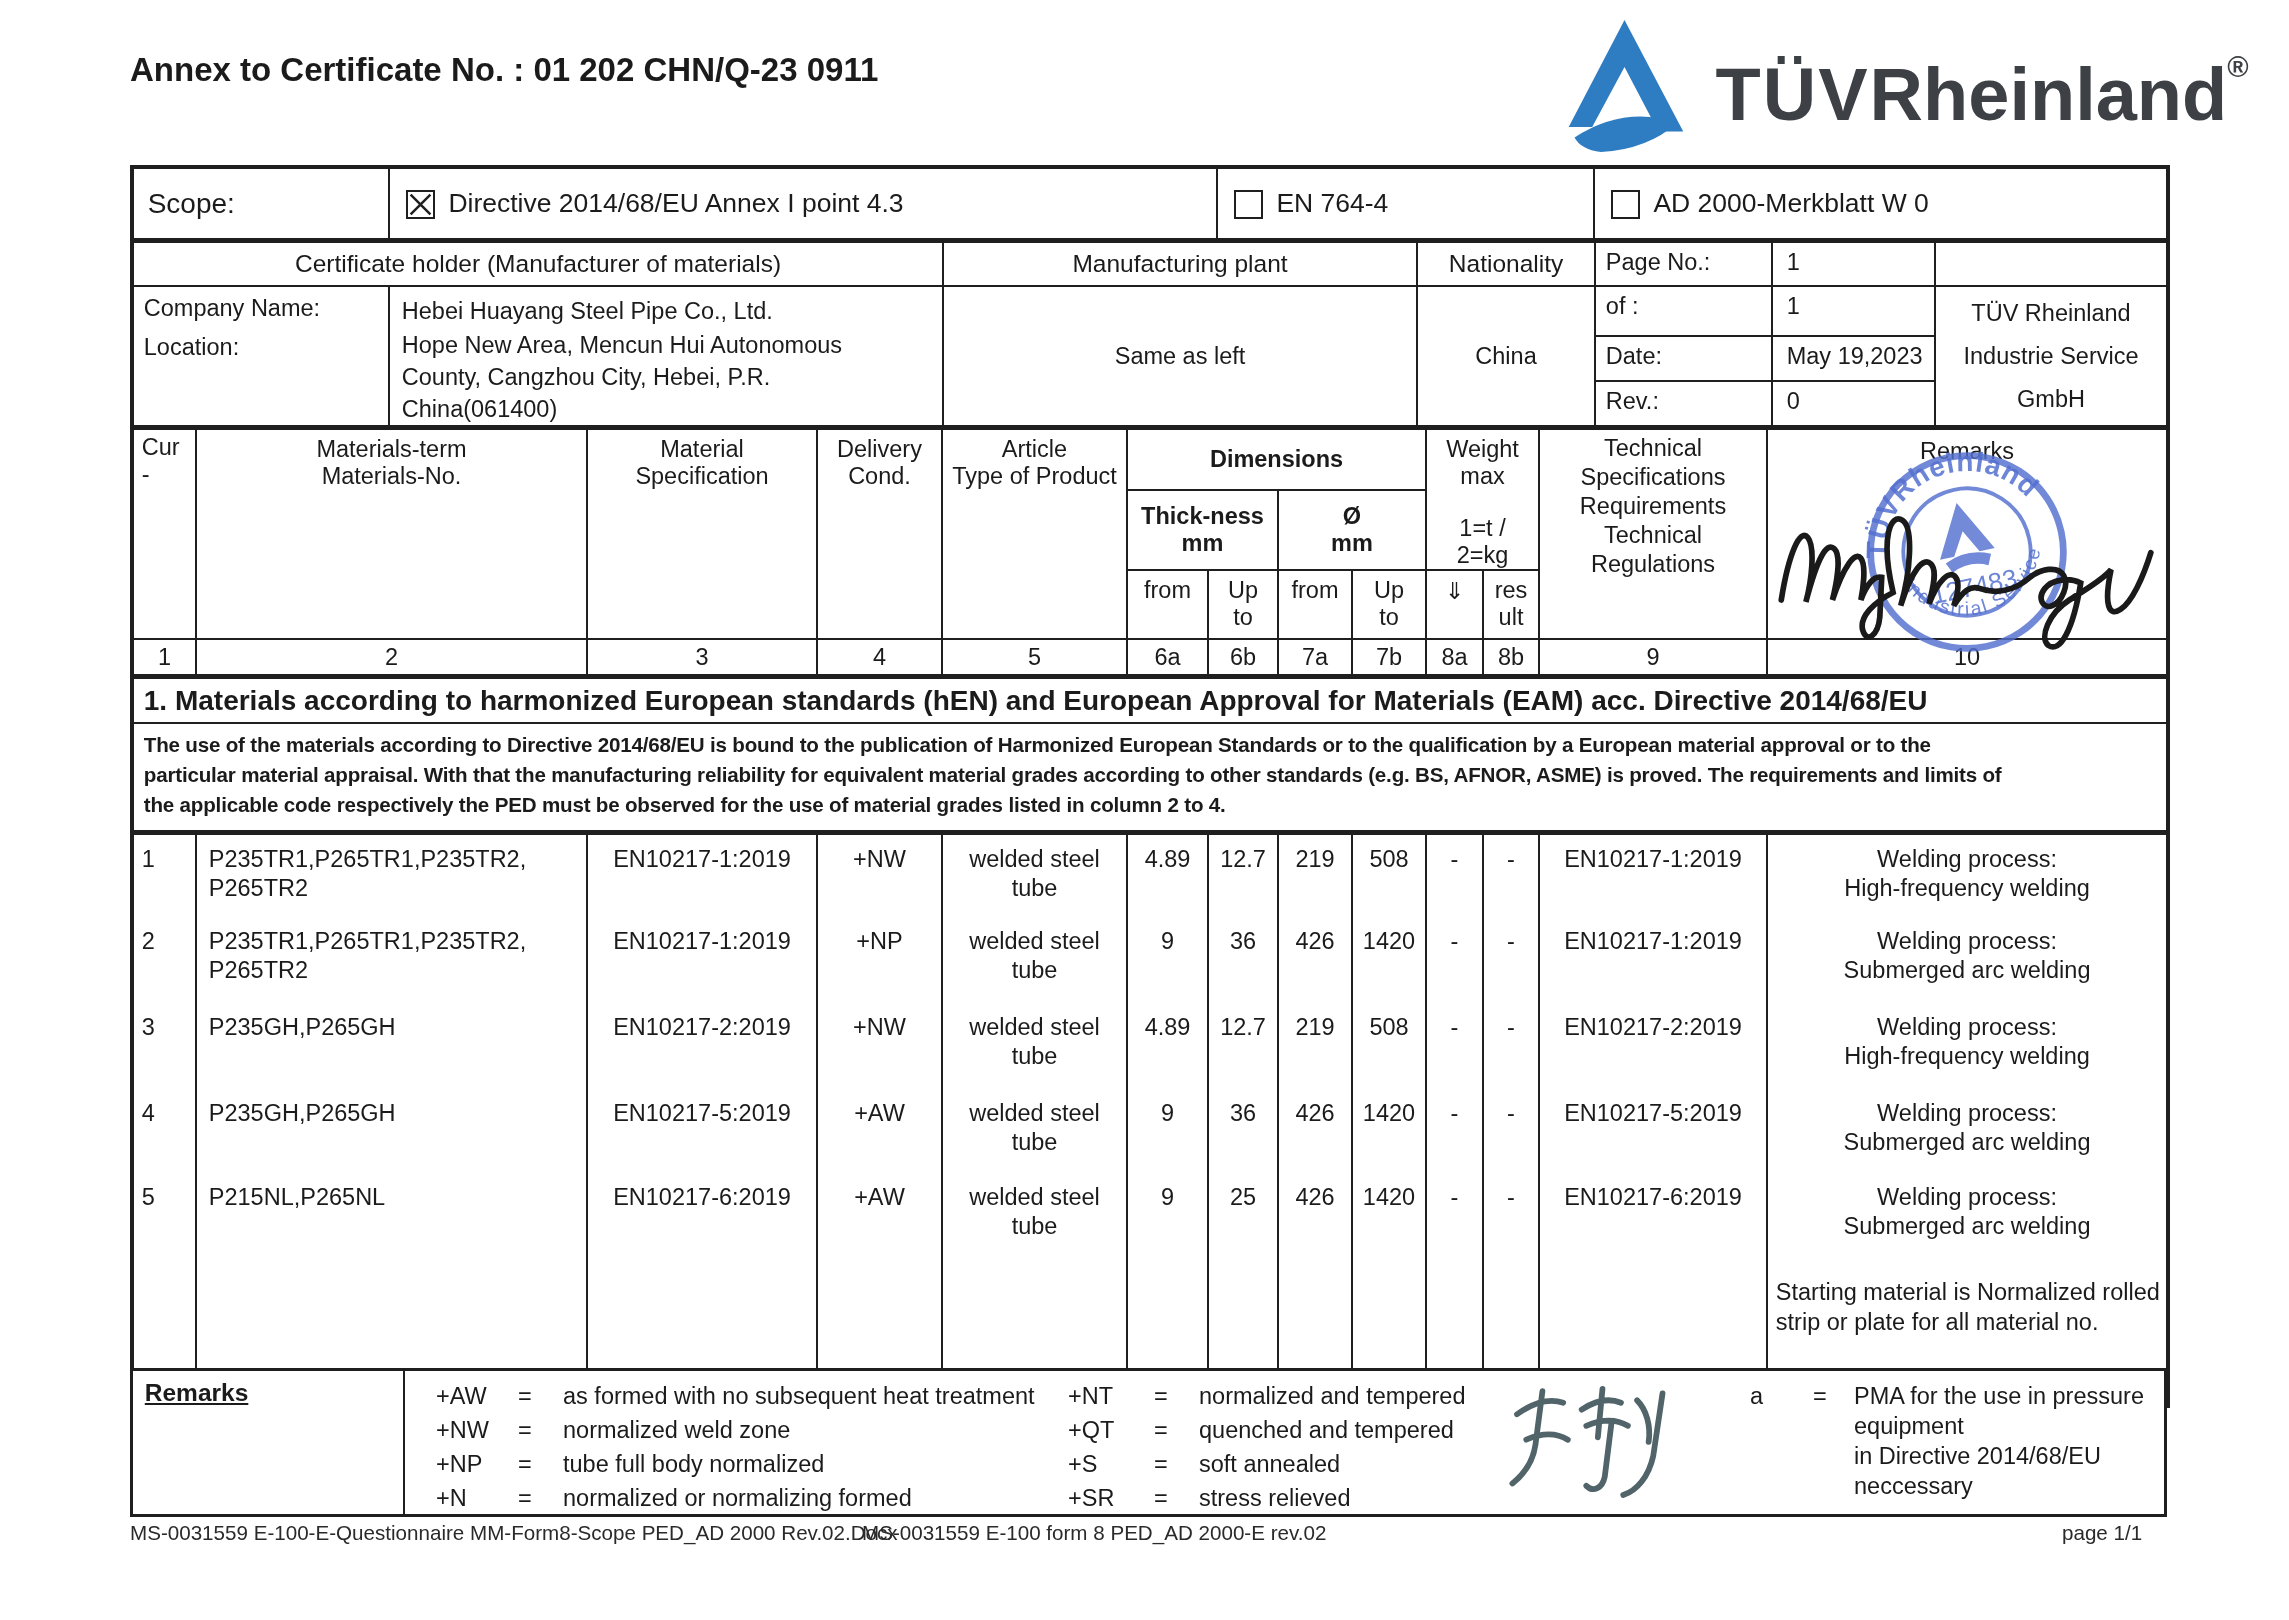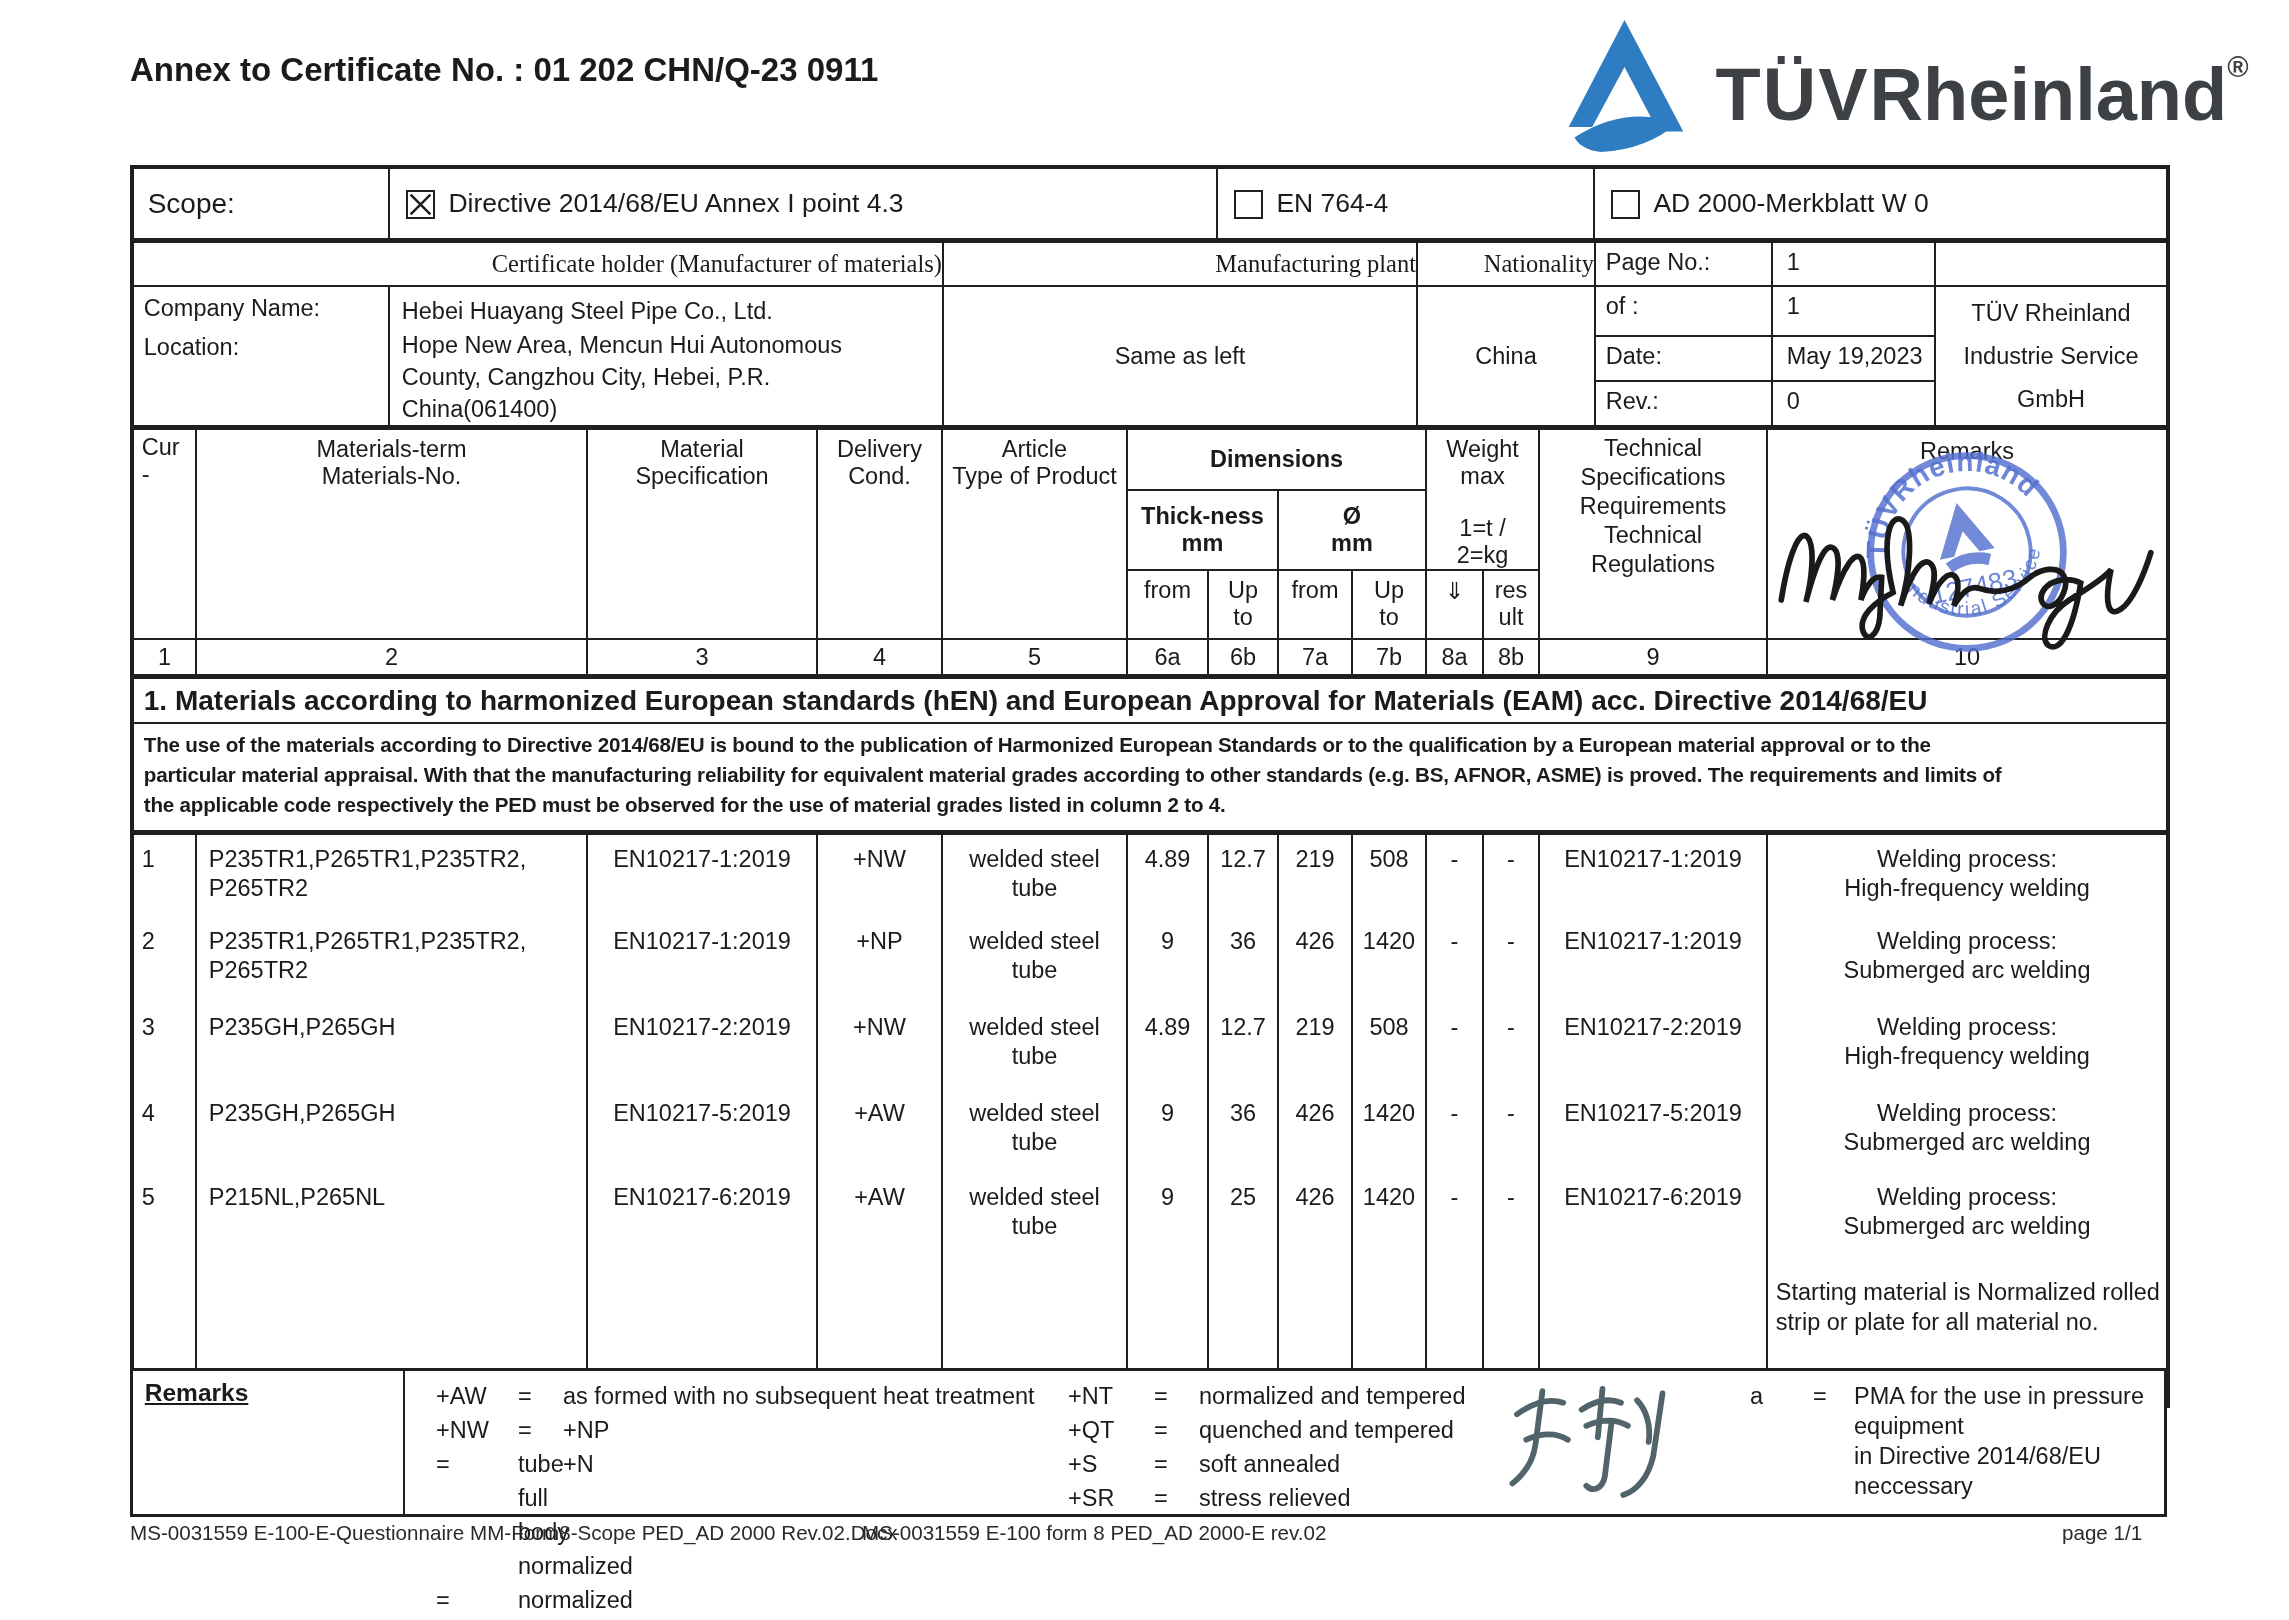--- a/index.html
+++ b/index.html
@@ -28,21 +28,21 @@
   
   .tA td{height:73px;vertical-align:middle;font-size:26.5px;}
   .tA .lbl{padding-left:13.7px;font-size:28px;}
   .tA .opt{padding-left:15.7px;white-space:nowrap;}
   .cb{display:inline-block;width:29px;height:29px;border:2.9px solid #1f1f1f;box-sizing:border-box;
       vertical-align:-6.9px;margin-right:13.7px;position:relative;background:#fff;}
   .cb svg{position:absolute;inset:0;width:100%;height:100%;}
 
   
   .tB td{font-size:23.5px;}
-  .tB .hd{text-align:right;vertical-align:middle;font-size:24.5px;font-family:Liberation Serif, serif;}
+  .tB .hd{text-align:center;vertical-align:middle;font-size:24.5px;}
   .tB tr.r1 td{height:45px;}
   .tB tr.r2 td{height:47px;}
   .tB tr.r3 td{height:43px;}
   .tB tr.r4 td{height:43px;}
   .tB .plain-lbl{padding:5.9px 0 0 9.8px;}
   .lab1{margin:7.8px 0 0 9.8px;}
   .lab2{margin:11.8px 0 0 9.8px;}
   .val1{margin:7.8px 0 0 11.8px;line-height:32px;}
   .val2{margin:2px 0 0 11.8px;line-height:32px;}
   .mid{vertical-align:middle;text-align:center;}
@@ -410,20 +410,21 @@
     <div class="rb-left">
       <div class="rb-title">Remarks</div>
     </div>
     <div class="rb-right">
       <div class="lg lg1">
         <span>+AW</span>
           <span>=</span>
           <span>as formed with no subsequent heat treatment</span>
         <span>+NW</span>
           <span>=</span>
+          <span>normalized weld zone</span>
         <span>+NP</span>
           <span>=</span>
           <span>tube full body normalized</span>
         <span>+N</span>
           <span>=</span>
           <span>normalized or normalizing formed</span>
       </div>
       <div class="lg lg2">
         <span>+NT</span>
           <span>=</span>

